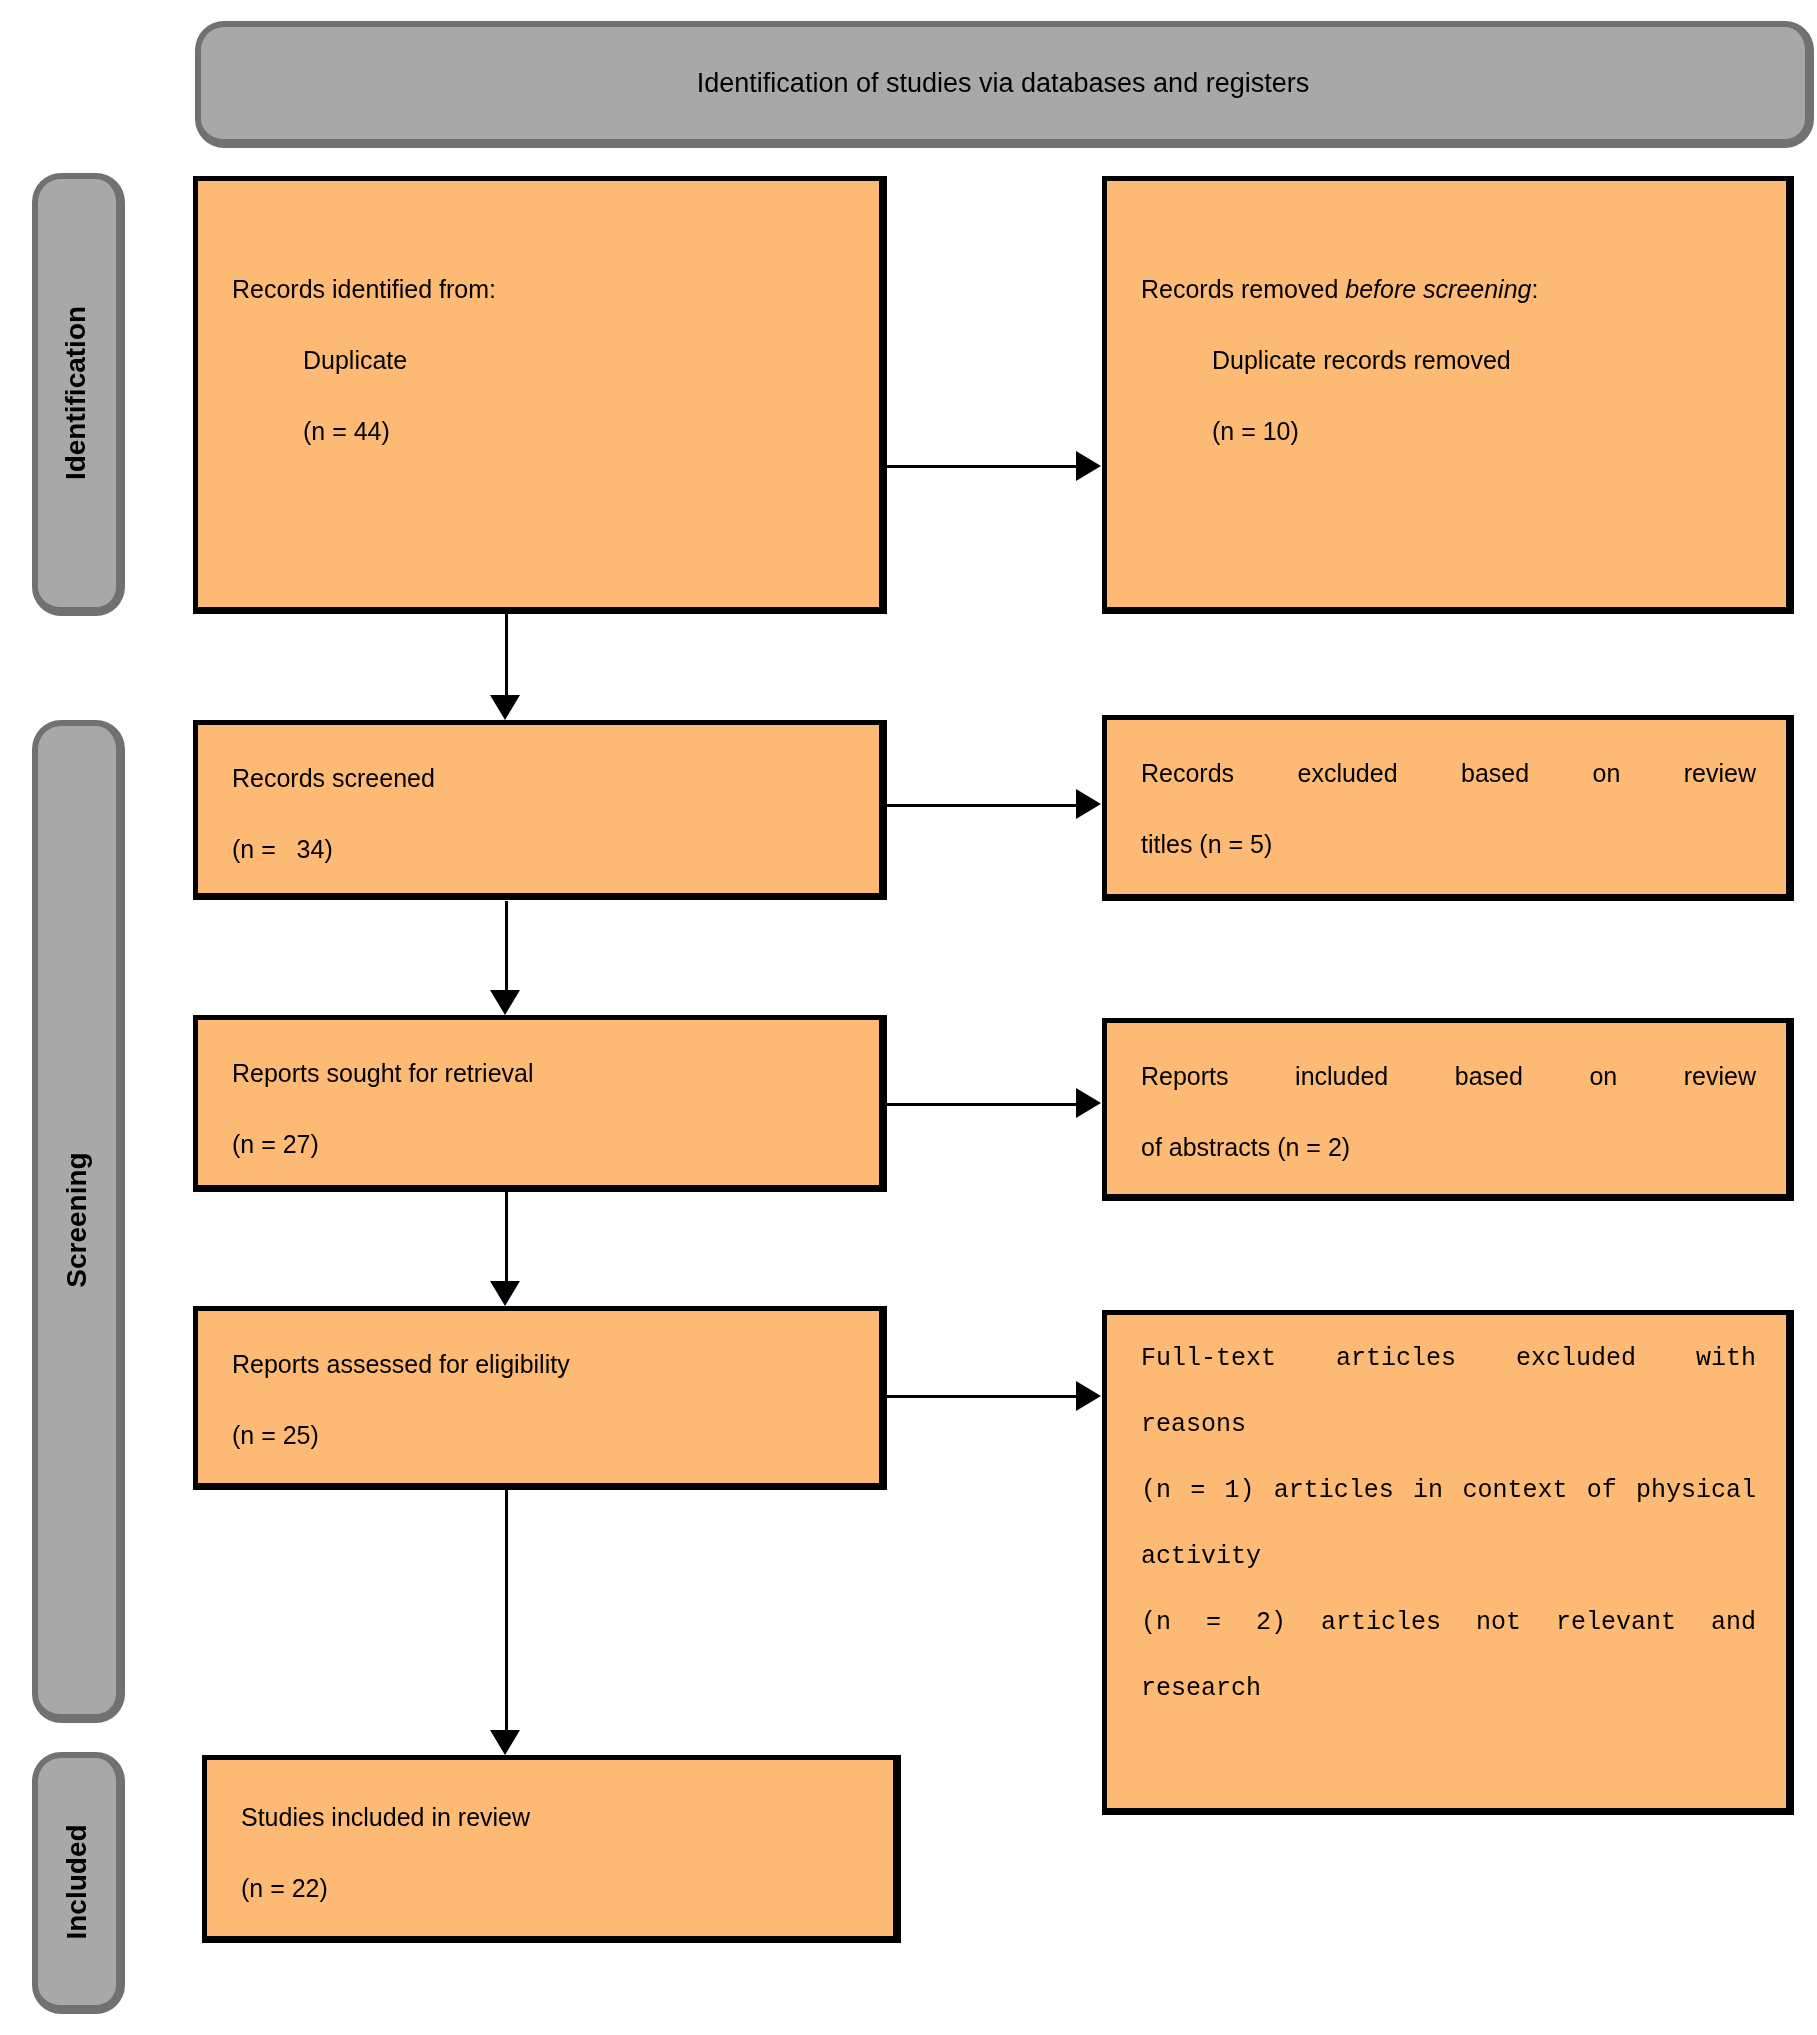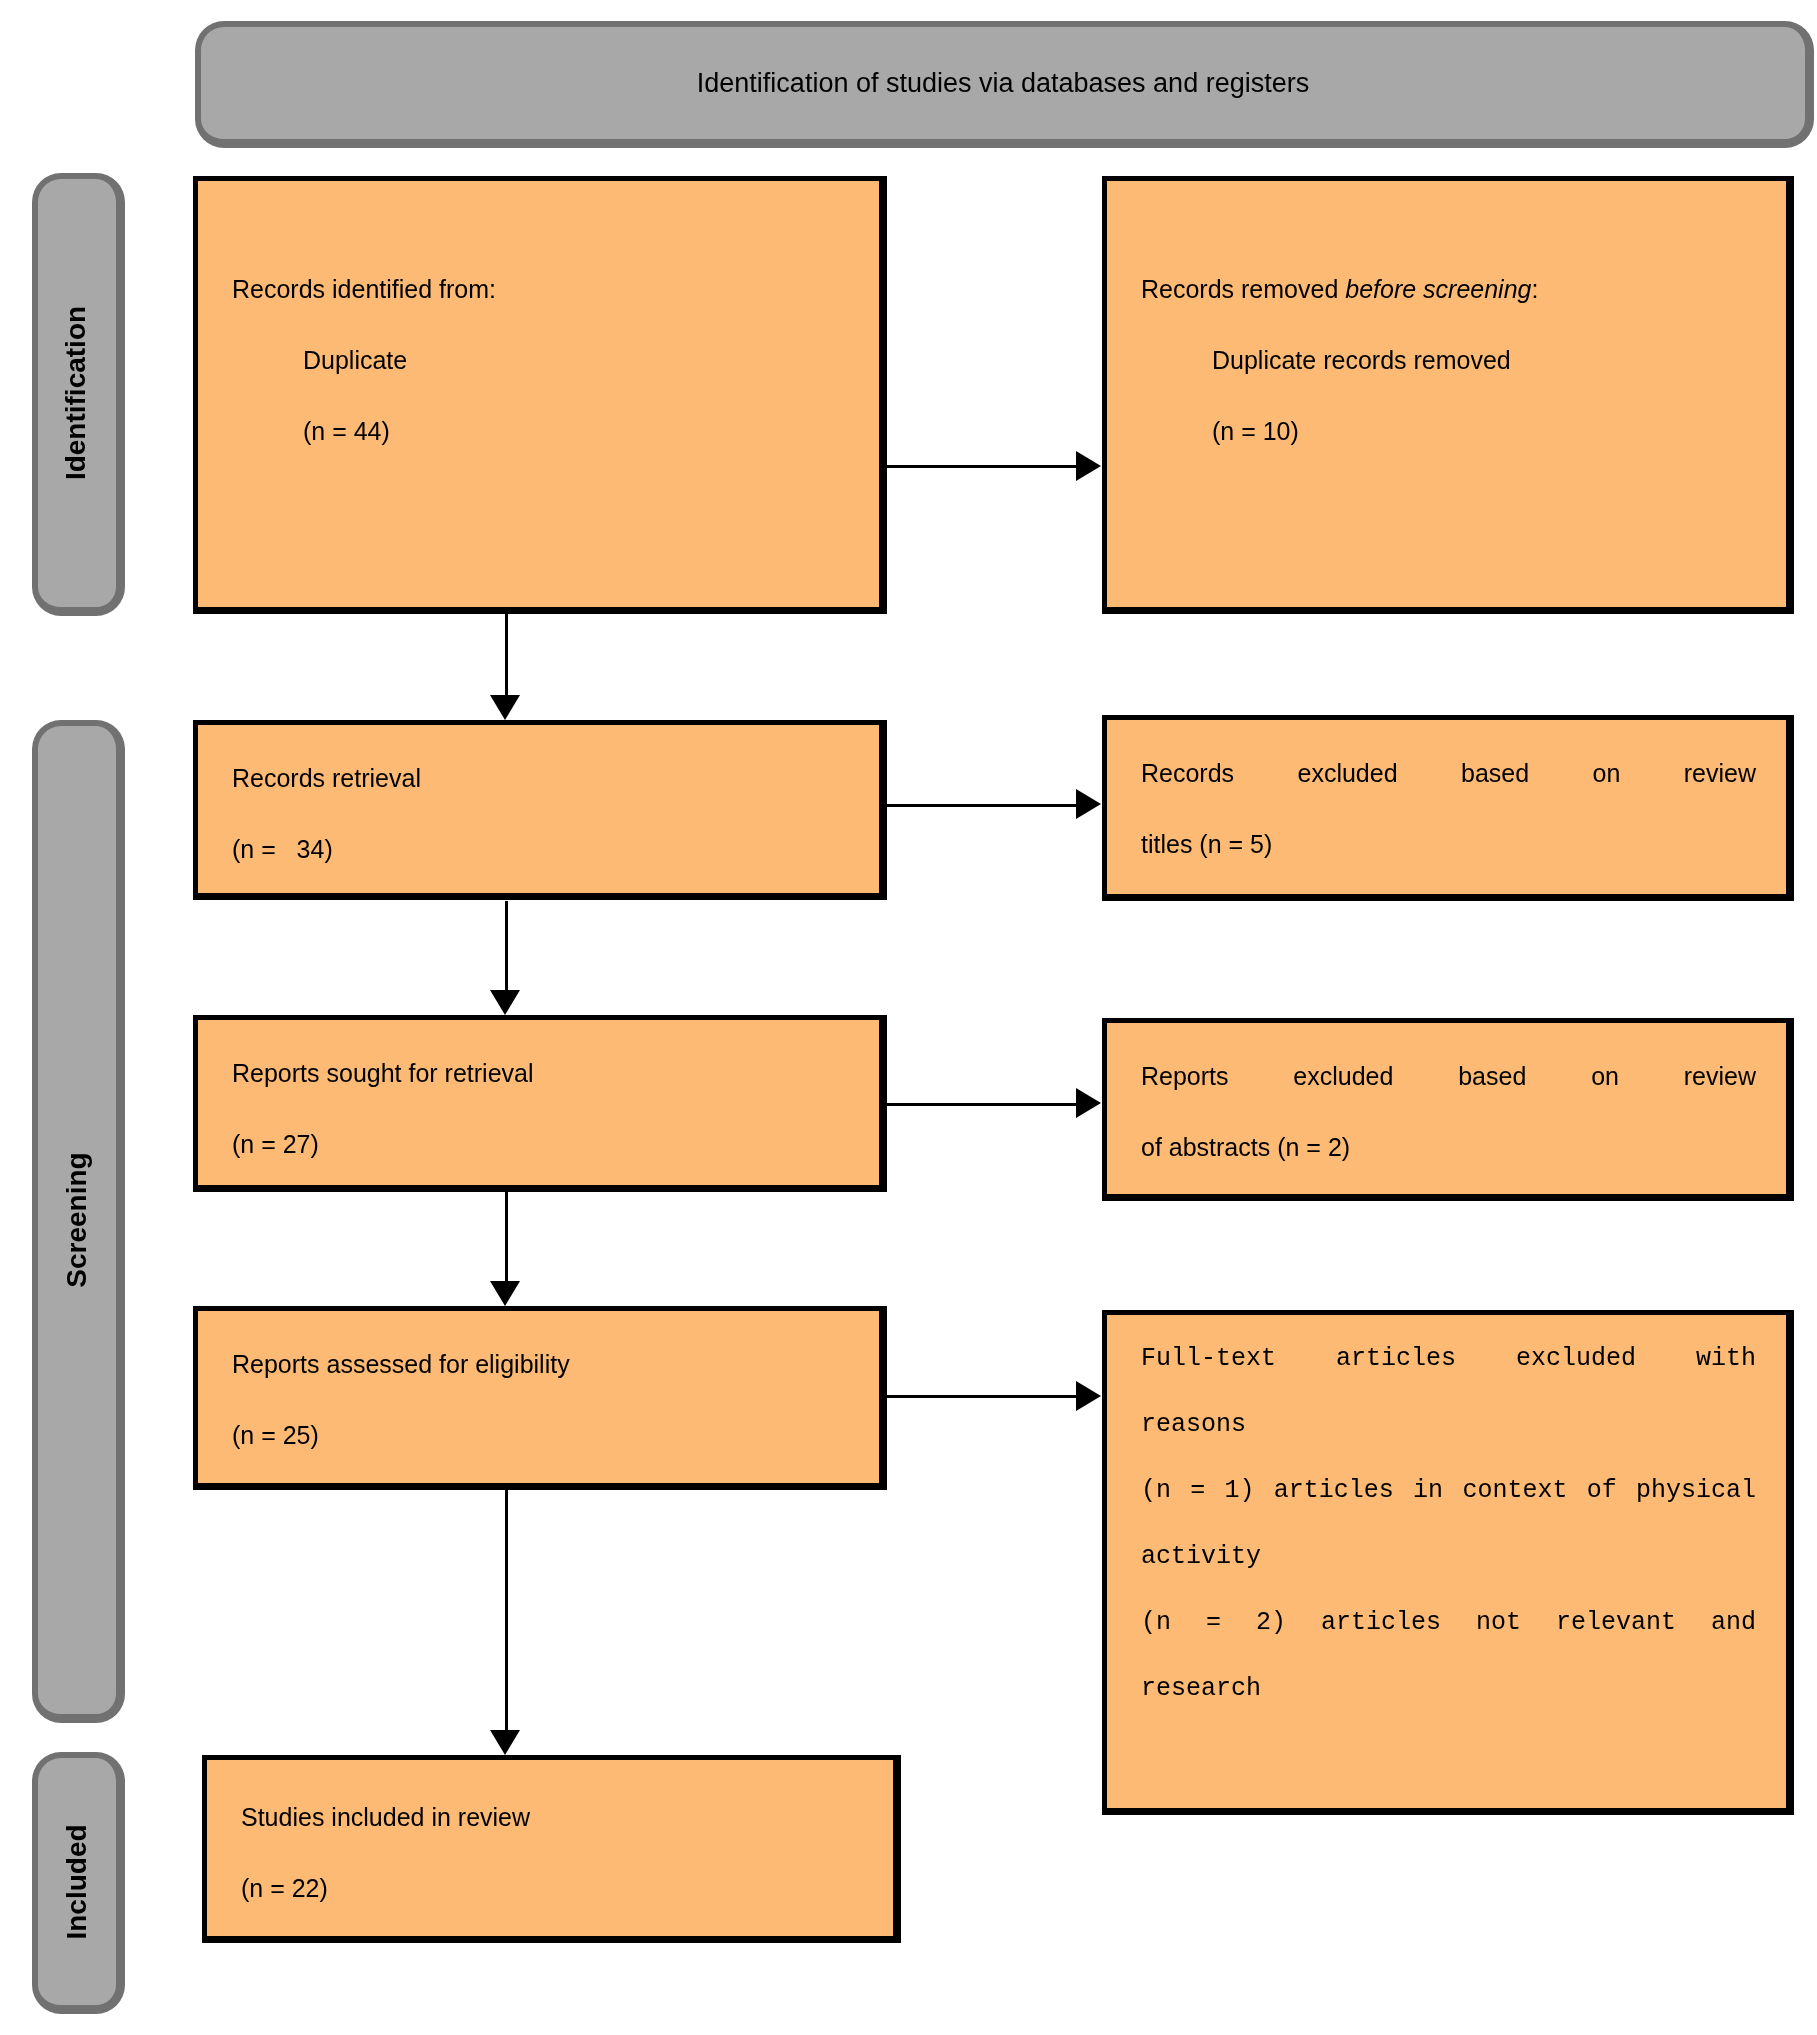--- a/index.html
+++ b/index.html
@@ -107,36 +107,36 @@
     <div class="ln ind">(n = 44)</div>
   </div>
 
   <div class="box" style="left:1102px; top:176px; width:692px; height:438px;">
     <div class="ln pt-lg"><span>Records removed </span><span class="it">before screening</span><span>:</span></div>
     <div class="ln ind">Duplicate records removed</div>
     <div class="ln ind">(n = 10)</div>
   </div>
 
   <div class="box" style="left:193px; top:720px; width:694px; height:180px;">
-    <div class="ln pt-md">Records retrieval</div>
+    <div class="ln pt-md">Records screened</div>
     <div class="ln">(n = &nbsp;&nbsp;34)</div>
   </div>
 
   <div class="box" style="left:1102px; top:715px; width:692px; height:186px;">
     <div class="ln str pt-md">Records excluded based on review</div>
     <div class="ln">titles (n = 5)</div>
   </div>
 
   <div class="box" style="left:193px; top:1015px; width:694px; height:177px;">
     <div class="ln pt-md">Reports sought for retrieval</div>
     <div class="ln">(n = 27)</div>
   </div>
 
   <div class="box" style="left:1102px; top:1018px; width:692px; height:183px;">
-    <div class="ln str pt-md">Reports excluded based on review</div>
+    <div class="ln str pt-md">Reports included based on review</div>
     <div class="ln">of abstracts (n = 2)</div>
   </div>
 
   <div class="box" style="left:193px; top:1306px; width:694px; height:184px;">
     <div class="ln pt-md">Reports assessed for eligibility</div>
     <div class="ln">(n = 25)</div>
   </div>
 
   <div class="box tight" style="left:1102px; top:1310px; width:692px; height:505px;">
     <div class="ln str pt-sm">Full-text articles excluded with</div>

